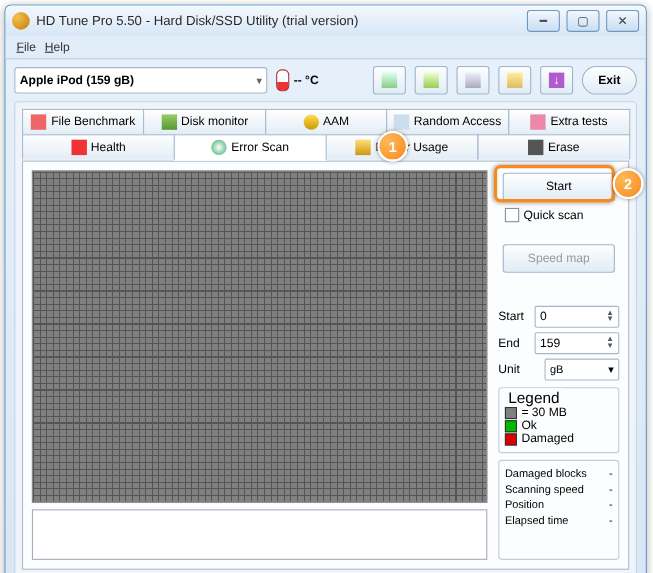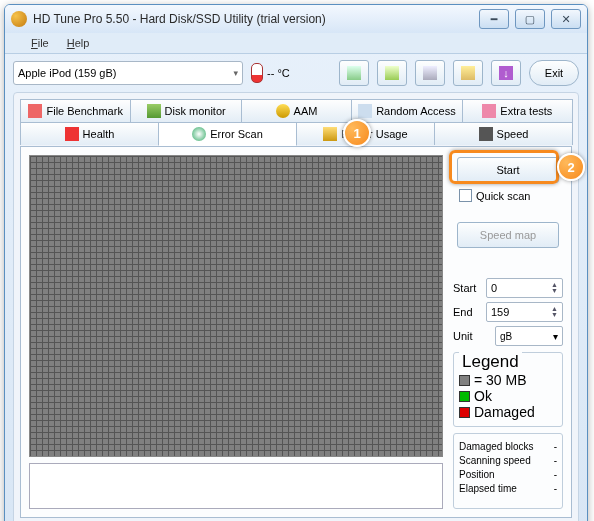--- a/index.html
+++ b/index.html
@@ -41,32 +41,32 @@
     width: 28px; height: 18px;
     border: 1px solid #6f97c0;
     border-radius: 3px;
     background: linear-gradient(#f2f7fd,#cadef2);
     display:flex; align-items:center; justify-content:center;
     font-size: 11px;
     color:#3a4a5a;
   }
   .menubar {
     background:#e0ecf8;
-    padding: 2px 22px;
-    display:flex;
-    gap:10px;
+    padding: 2px 6px;
+    display:flex;
     border-bottom:1px solid #b8cee4;
   }
   .menu-item { text-decoration: underline; text-decoration-color: transparent; color:#333; padding:2px 4px; }
   .menu-item:first-letter { text-decoration: underline; }
   .toolbar {
     padding: 6px 8px;
     display:flex;
     align-items:center;
     gap:8px;
+    font-weight:bold;
   }
   .combo {
     flex:0 0 220px;
     height:22px;
     border:1px solid #a8b7c7;
     background:#fff;
     display:flex;
     align-items:center;
     padding:0 4px;
     justify-content:space-between;
@@ -190,22 +190,22 @@
     width:58px;height:18px;
     border:1px solid #a8b7c7;background:#fff;
     display:flex;align-items:center;justify-content:space-between;padding:0 4px;font-size:10px;border-radius:2px;
   }
   .group {
     border:1px solid #c0cedc;
     border-radius:3px;
     padding:4px 5px 6px 5px;
     margin-top:2px;
   }
-  .group-title { font-size:17px;margin-top:-11px;background:#fcfdfe;display:inline-block;padding:0 3px;}
-  .legend-row {display:flex;align-items:center;gap:4px;font-size:14px;}
+  .group-title { font-size:14px;margin-top:-11px;background:#fcfdfe;display:inline-block;padding:0 3px;}
+  .legend-row {display:flex;align-items:center;gap:4px;font-size:11px;}
   .sw {width:9px;height:9px;border:1px solid #333;}
   .stat-row{display:flex;justify-content:space-between;font-size:10px;margin:3px 0;}
   
   .callout {
     position:absolute;
     width:24px;height:24px;
     border-radius:50%;
     background:radial-gradient(circle at 30% 30%,#ffb95a,#f78a1e);
     border:2px solid #fff;
     box-shadow:0 0 4px rgba(0,0,0,0.4);
@@ -310,21 +310,21 @@
       <div class="tab active">
           <span class="tab-icon" style="background:radial-gradient(circle,#fff,#3a6);border-radius:50%;"></span>
           <span>Error Scan</span>
         </div>
       <div class="tab">
           <span class="tab-icon" style="background:linear-gradient(#fd7,#c91);"></span>
           <span>Folder Usage</span>
         </div>
       <div class="tab">
           <span class="tab-icon" style="background:#555;"></span>
-          <span>Speed</span>
+          <span>Erase</span>
         </div>
     </div>
 
     <div class="tab-body">
 
       <div class="callout" style="top:-28px;left:322px;">1</div>
       <div class="highlight-ring" style="top:3px;left:428px;width:104px;height:28px;"></div>
       <div class="callout" style="top:6px;left:536px;">2</div>
 
       <div class="grid-area">

